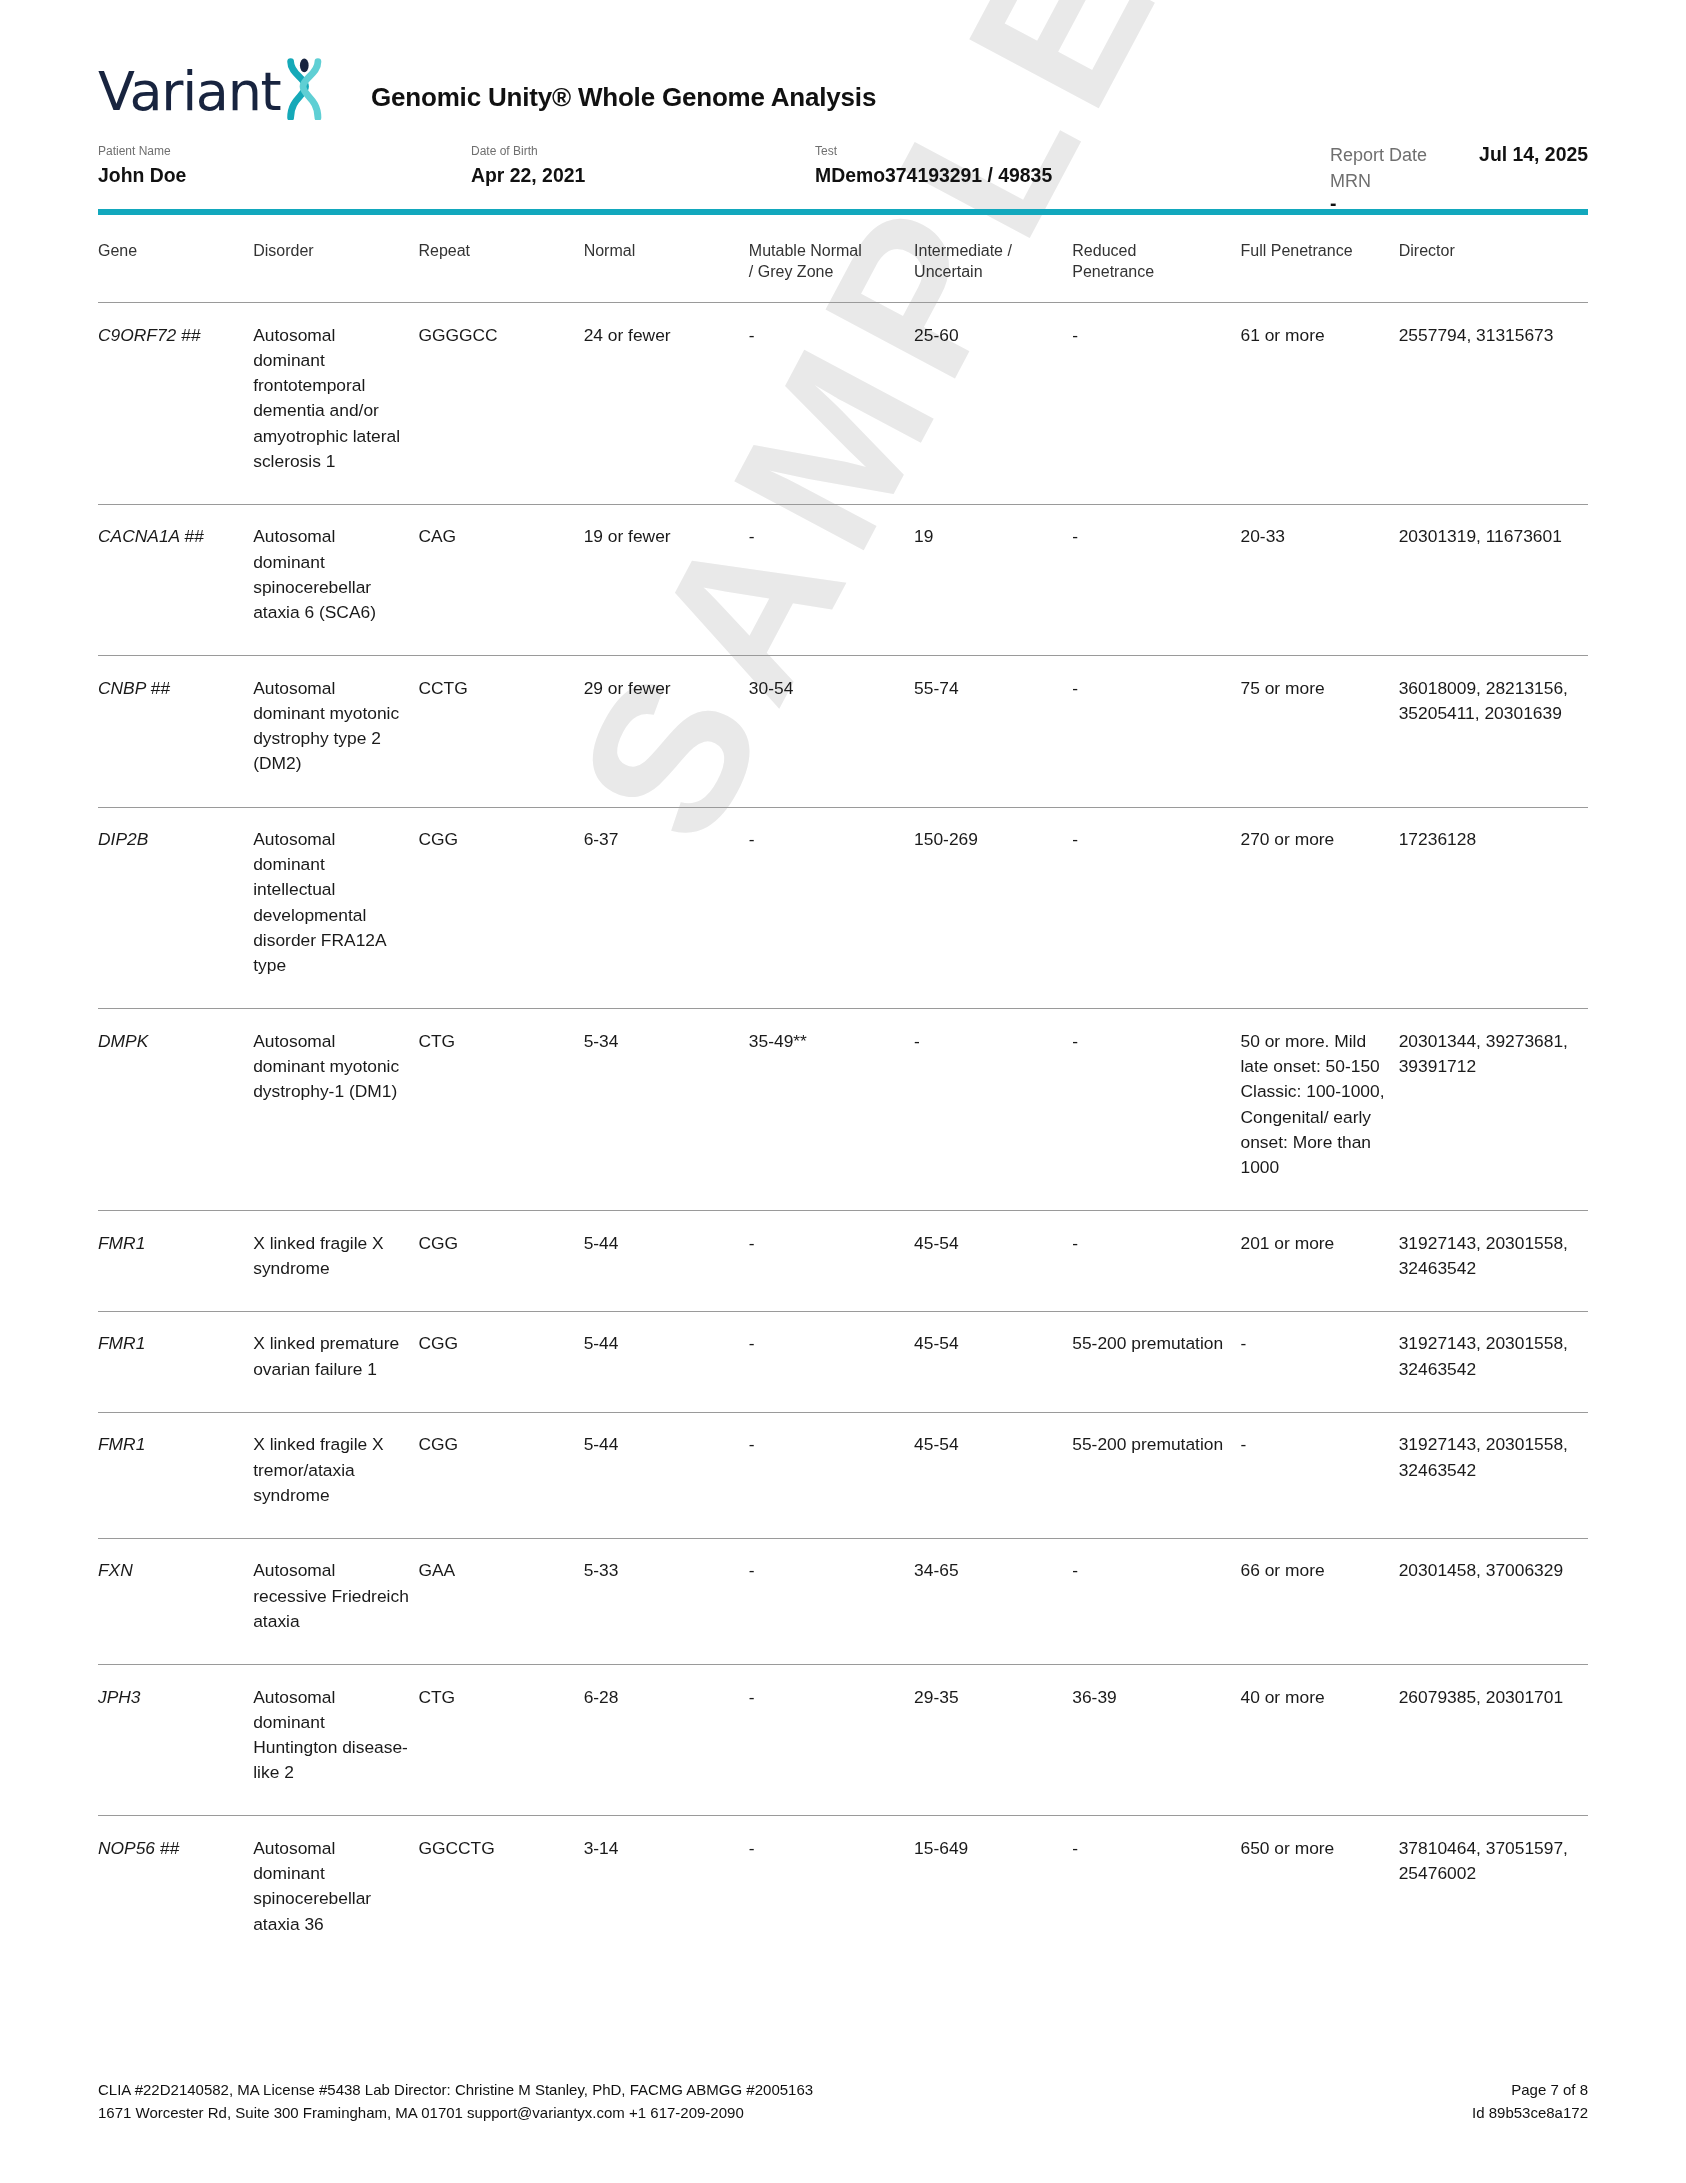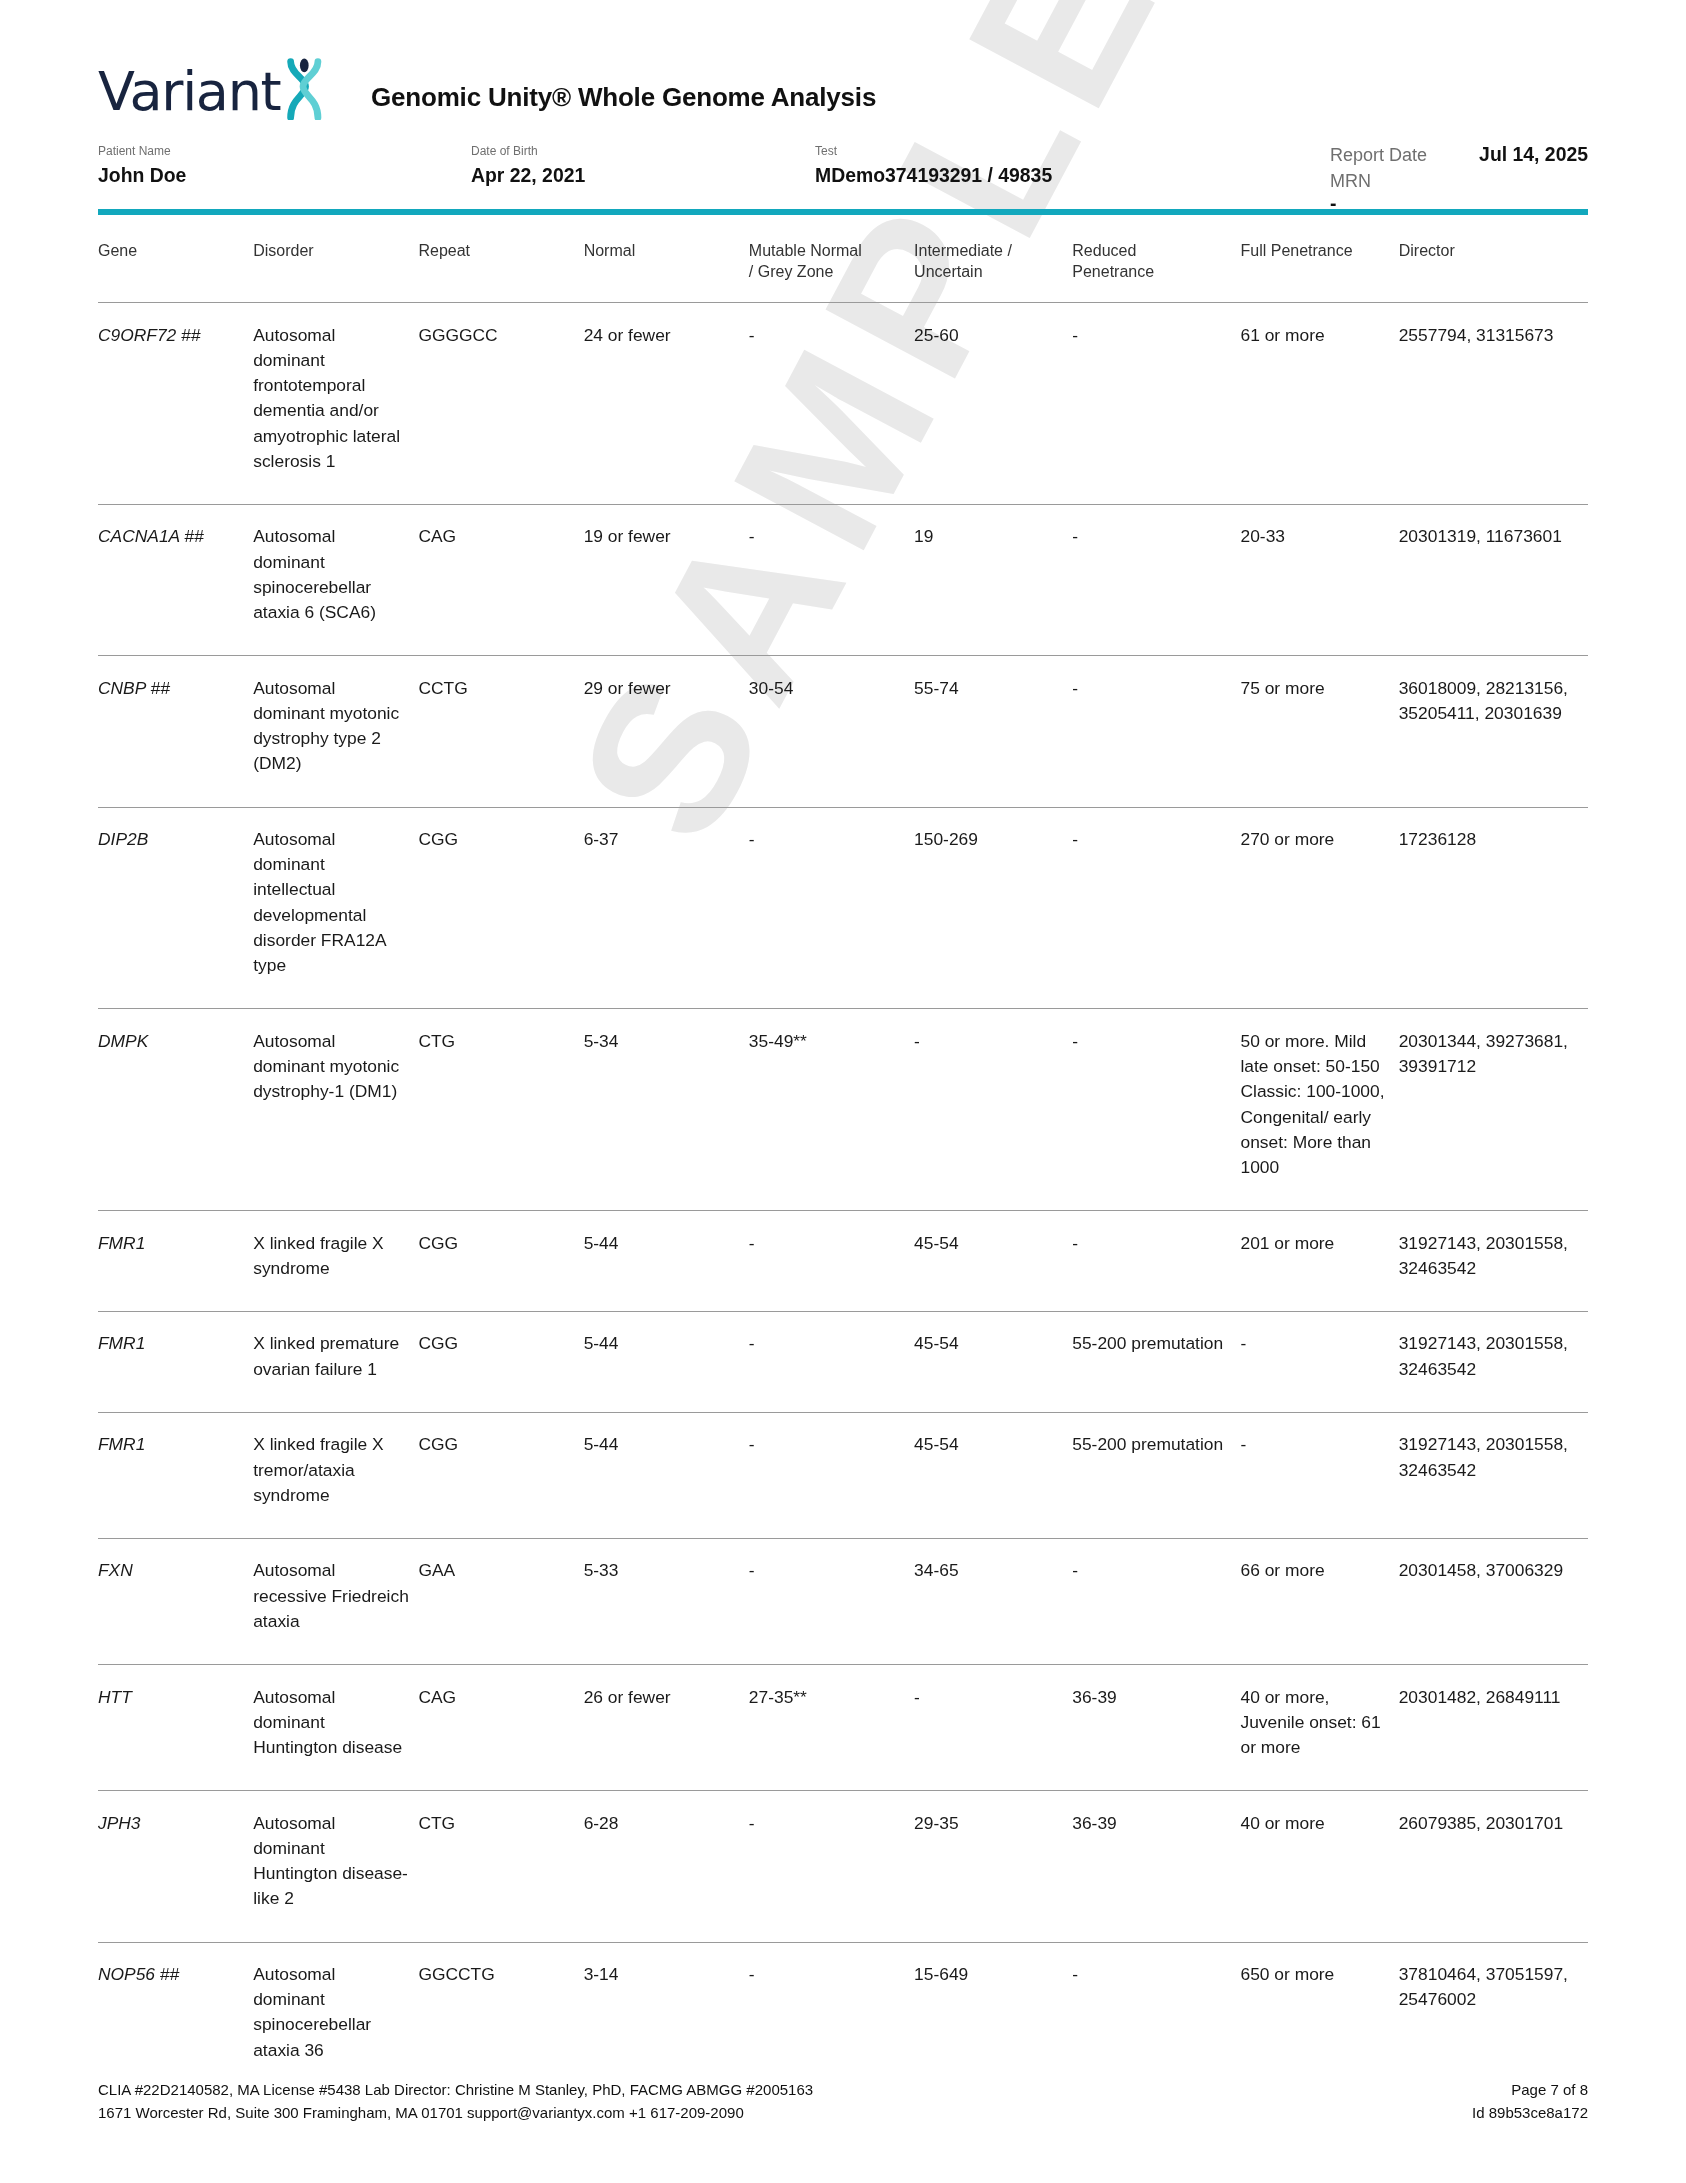--- a/index.html
+++ b/index.html
@@ -372,31 +372,20 @@
             <td>Autosomal recessive Friedreich ataxia</td>
             <td>GAA</td>
             <td>5-33</td>
             <td>-</td>
             <td>34-65</td>
             <td>-</td>
             <td>66 or more</td>
             <td>20301458, 37006329</td>
           </tr>
           <tr>
-            <td class="gene">HTT</td>
-            <td>Autosomal dominant Huntington disease</td>
-            <td>CAG</td>
-            <td>26 or fewer</td>
-            <td>27-35**</td>
-            <td>-</td>
-            <td>36-39</td>
-            <td>40 or more, Juvenile onset: 61 or more</td>
-            <td>20301482, 26849111</td>
-          </tr>
-          <tr>
             <td class="gene">JPH3</td>
             <td>Autosomal dominant Huntington disease-like 2</td>
             <td>CTG</td>
             <td>6-28</td>
             <td>-</td>
             <td>29-35</td>
             <td>36-39</td>
             <td>40 or more</td>
             <td>26079385, 20301701</td>
           </tr>

